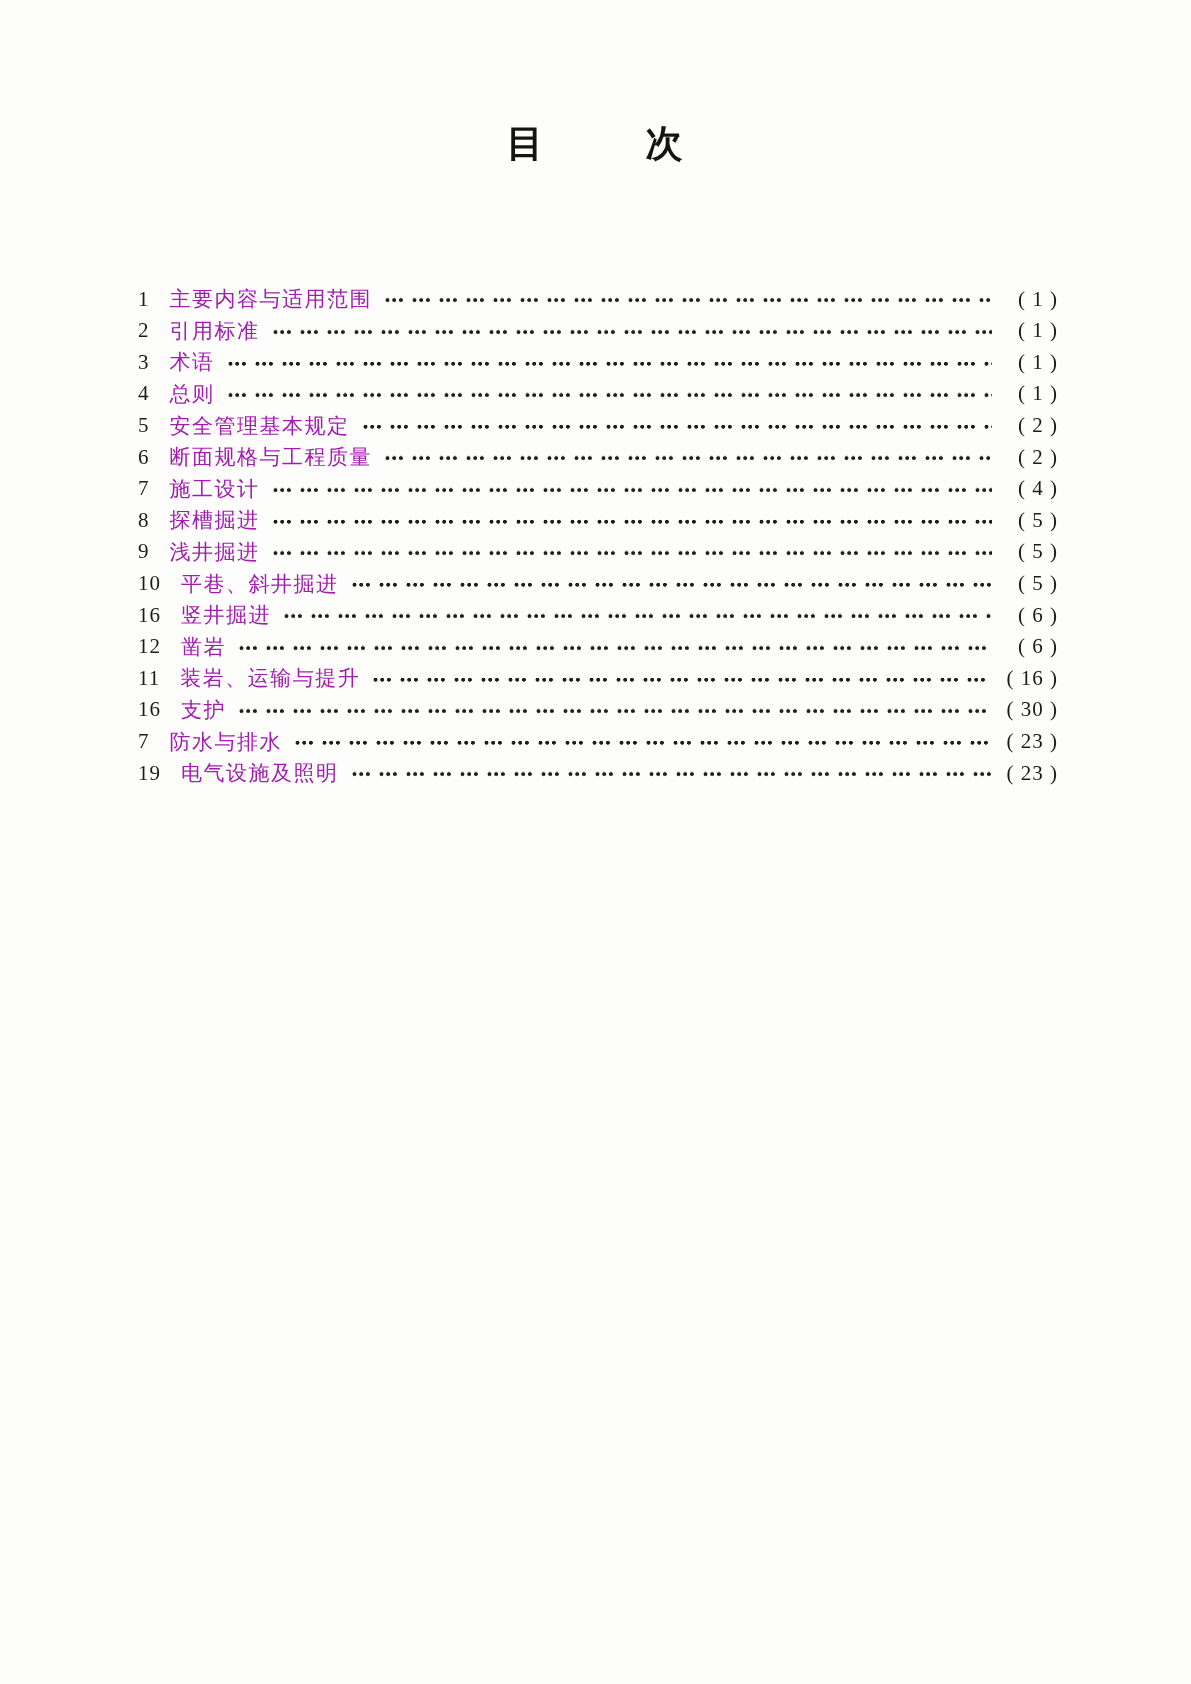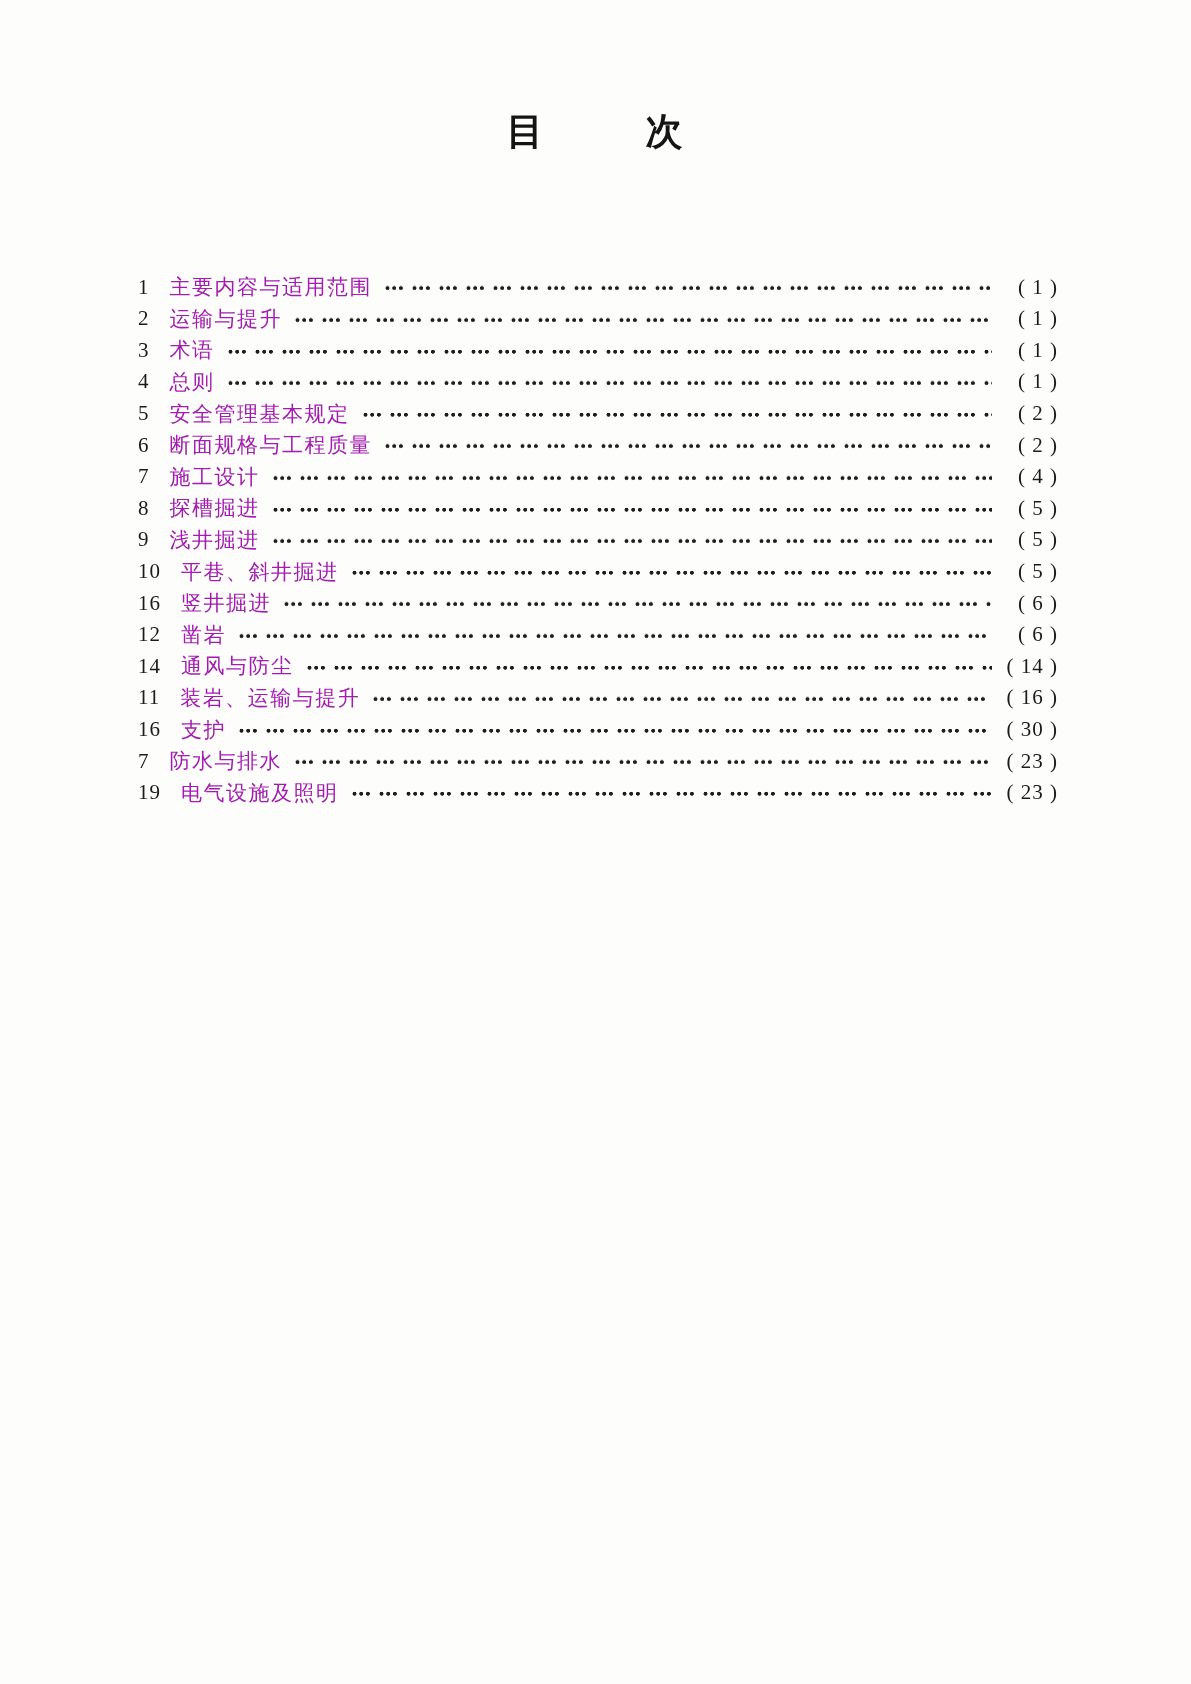--- a/index.html
+++ b/index.html
@@ -14,21 +14,21 @@
     font-family: "Liberation Serif", "DejaVu Serif", serif;
     position: relative;
     overflow: hidden;
   }
   .doc-page {
     width: 100%;
     height: 100%;
     box-sizing: border-box;
   }
   h1.doc-title {
-    margin: 0;
+    margin: 12px;
     padding-top: 110px;
     text-align: center;
     font-family: "DejaVu Sans", "Liberation Sans", sans-serif;
     font-size: 37px;
     font-weight: 700;
     line-height: 1.2;
     letter-spacing: 2px;
     color: #141414;
   }
   h1.doc-title .title-char-first {
@@ -85,21 +85,21 @@
 
   <ol class="toc-list" id="toc-list">
       <li class="toc-row">
         <span class="entry-number">1</span>
         <span class="entry-title">主要内容与适用范围</span>
         <span class="dot-leader"></span>
         <span class="entry-page">( 1 )</span>
       </li>
       <li class="toc-row">
         <span class="entry-number">2</span>
-        <span class="entry-title">运输与提升</span>
+        <span class="entry-title">引用标准</span>
         <span class="dot-leader"></span>
         <span class="entry-page">( 1 )</span>
       </li>
       <li class="toc-row">
         <span class="entry-number">3</span>
         <span class="entry-title">术语</span>
         <span class="dot-leader"></span>
         <span class="entry-page">( 1 )</span>
       </li>
       <li class="toc-row">
@@ -150,26 +150,20 @@
         <span class="dot-leader"></span>
         <span class="entry-page">( 6 )</span>
       </li>
       <li class="toc-row">
         <span class="entry-number">12</span>
         <span class="entry-title">凿岩</span>
         <span class="dot-leader"></span>
         <span class="entry-page">( 6 )</span>
       </li>
       <li class="toc-row">
-        <span class="entry-number">14</span>
-        <span class="entry-title">通风与防尘</span>
-        <span class="dot-leader"></span>
-        <span class="entry-page">( 14 )</span>
-      </li>
-      <li class="toc-row">
         <span class="entry-number">11</span>
         <span class="entry-title">装岩、运输与提升</span>
         <span class="dot-leader"></span>
         <span class="entry-page">( 16 )</span>
       </li>
       <li class="toc-row">
         <span class="entry-number">16</span>
         <span class="entry-title">支护</span>
         <span class="dot-leader"></span>
         <span class="entry-page">( 30 )</span>

